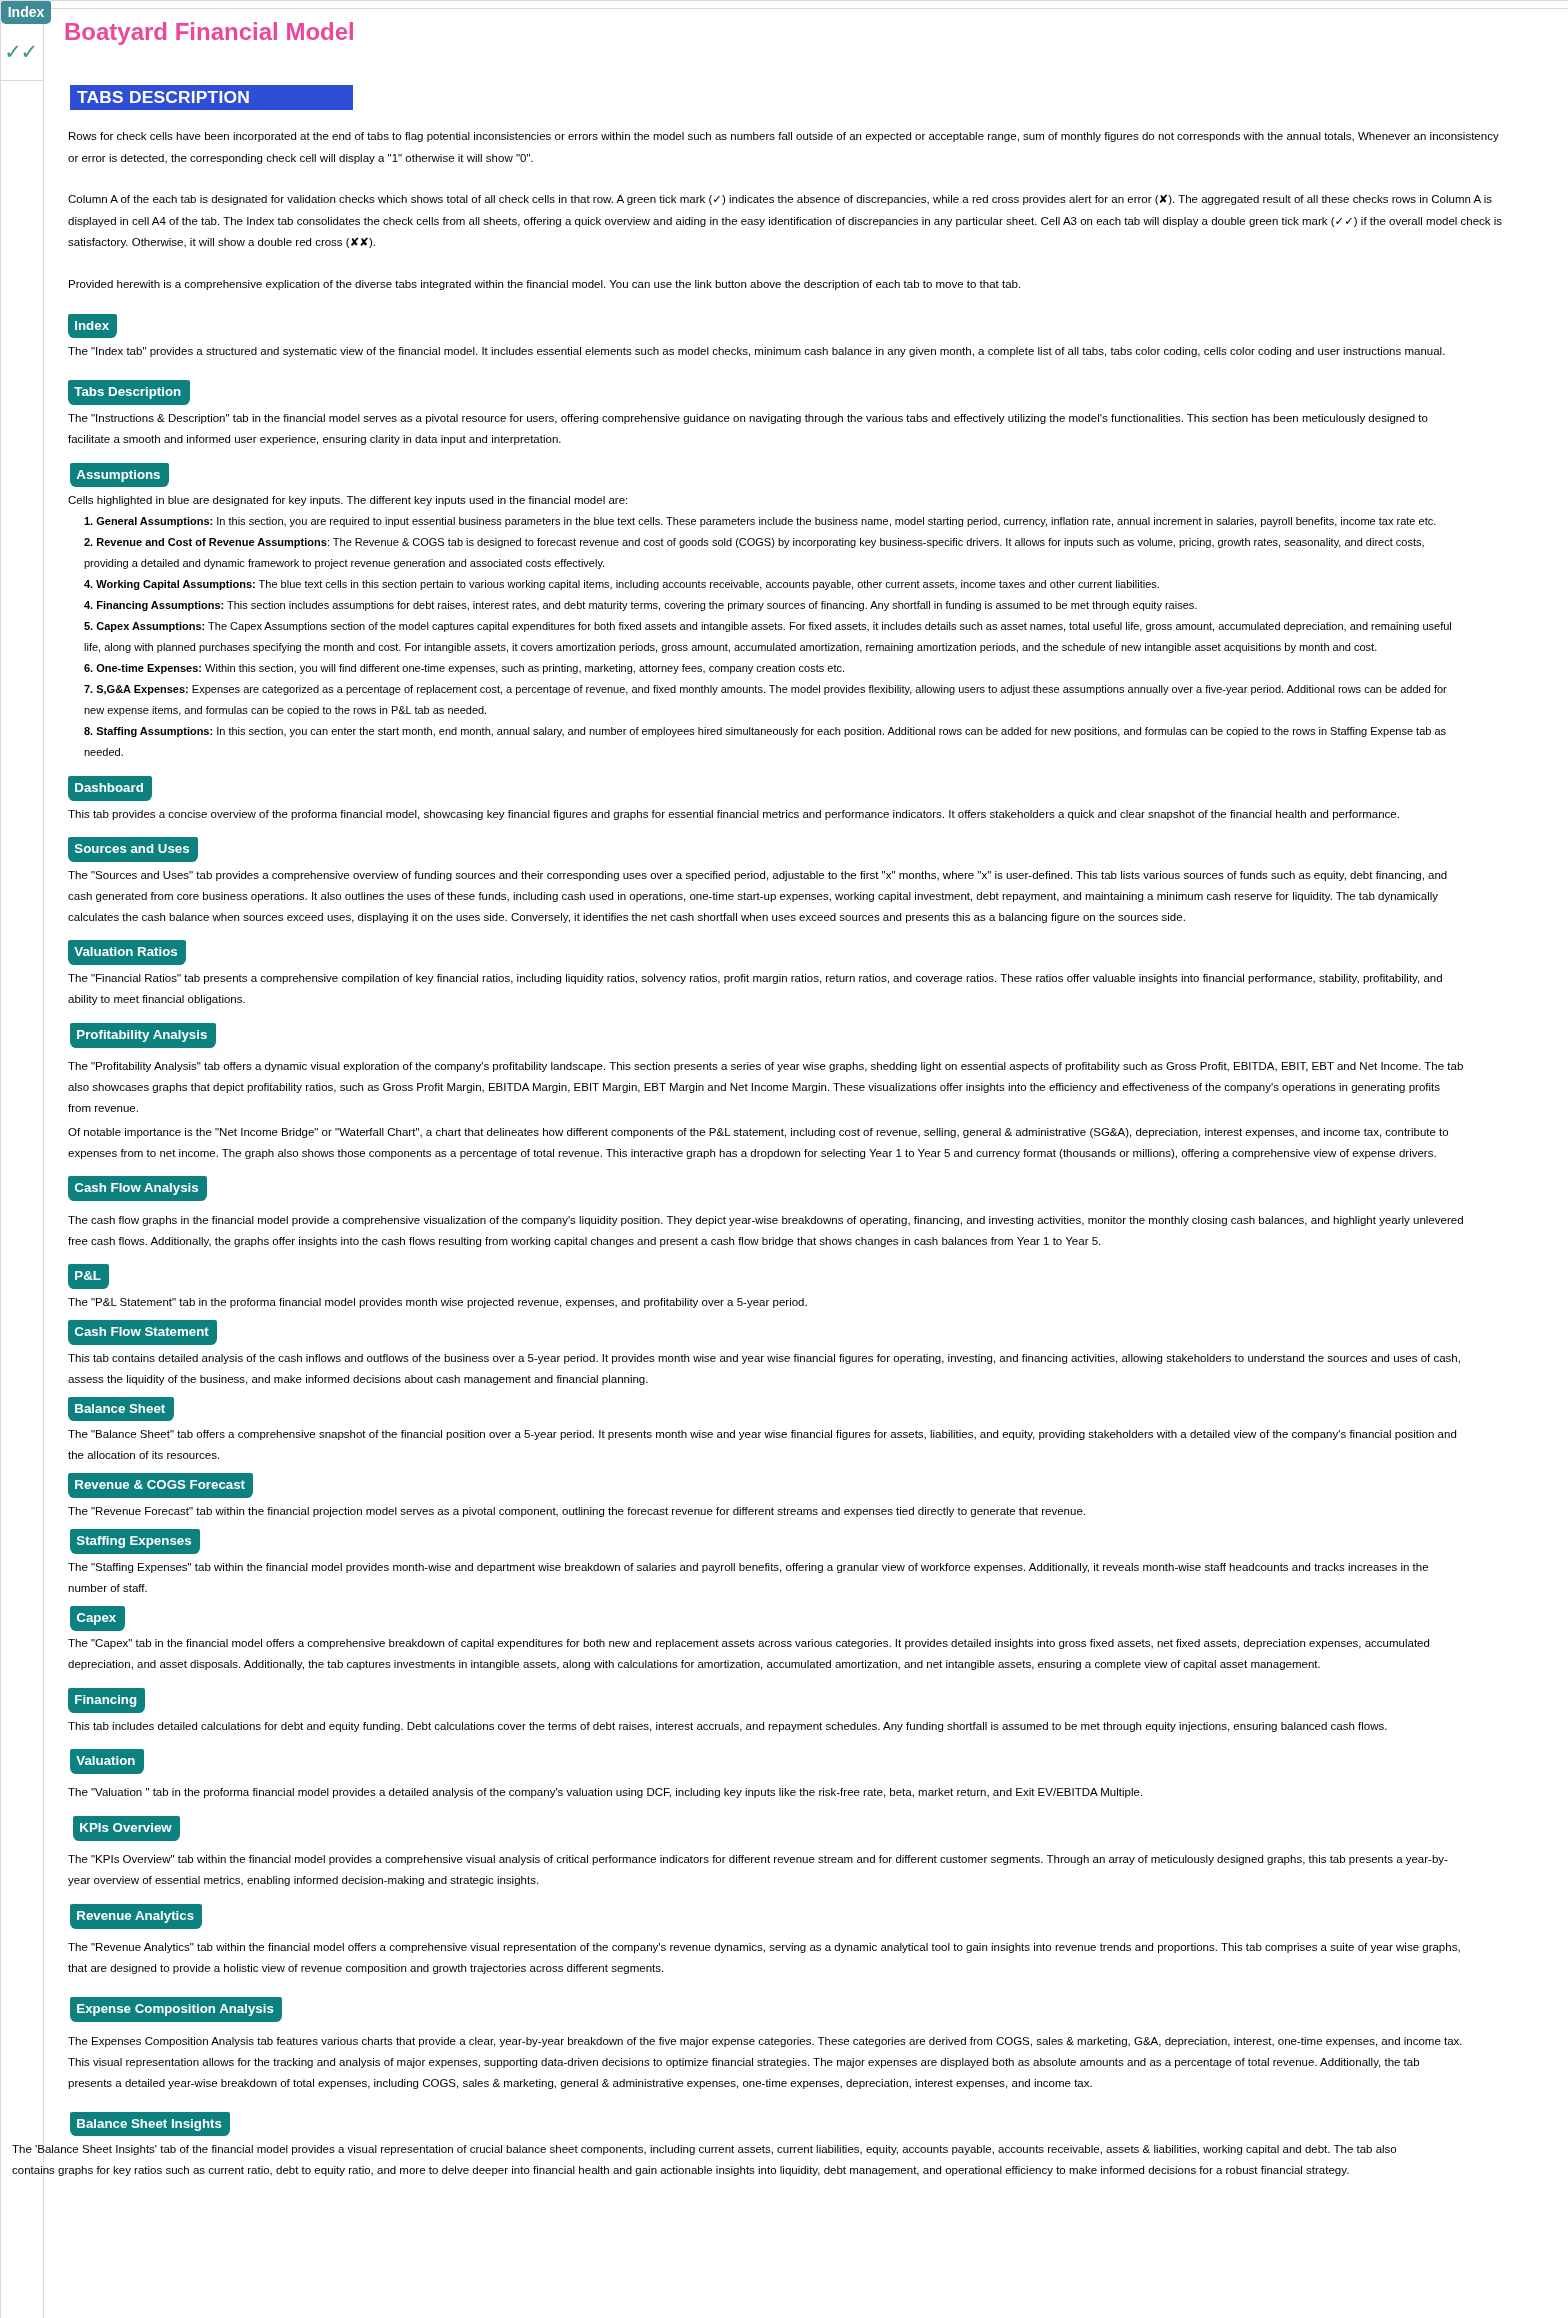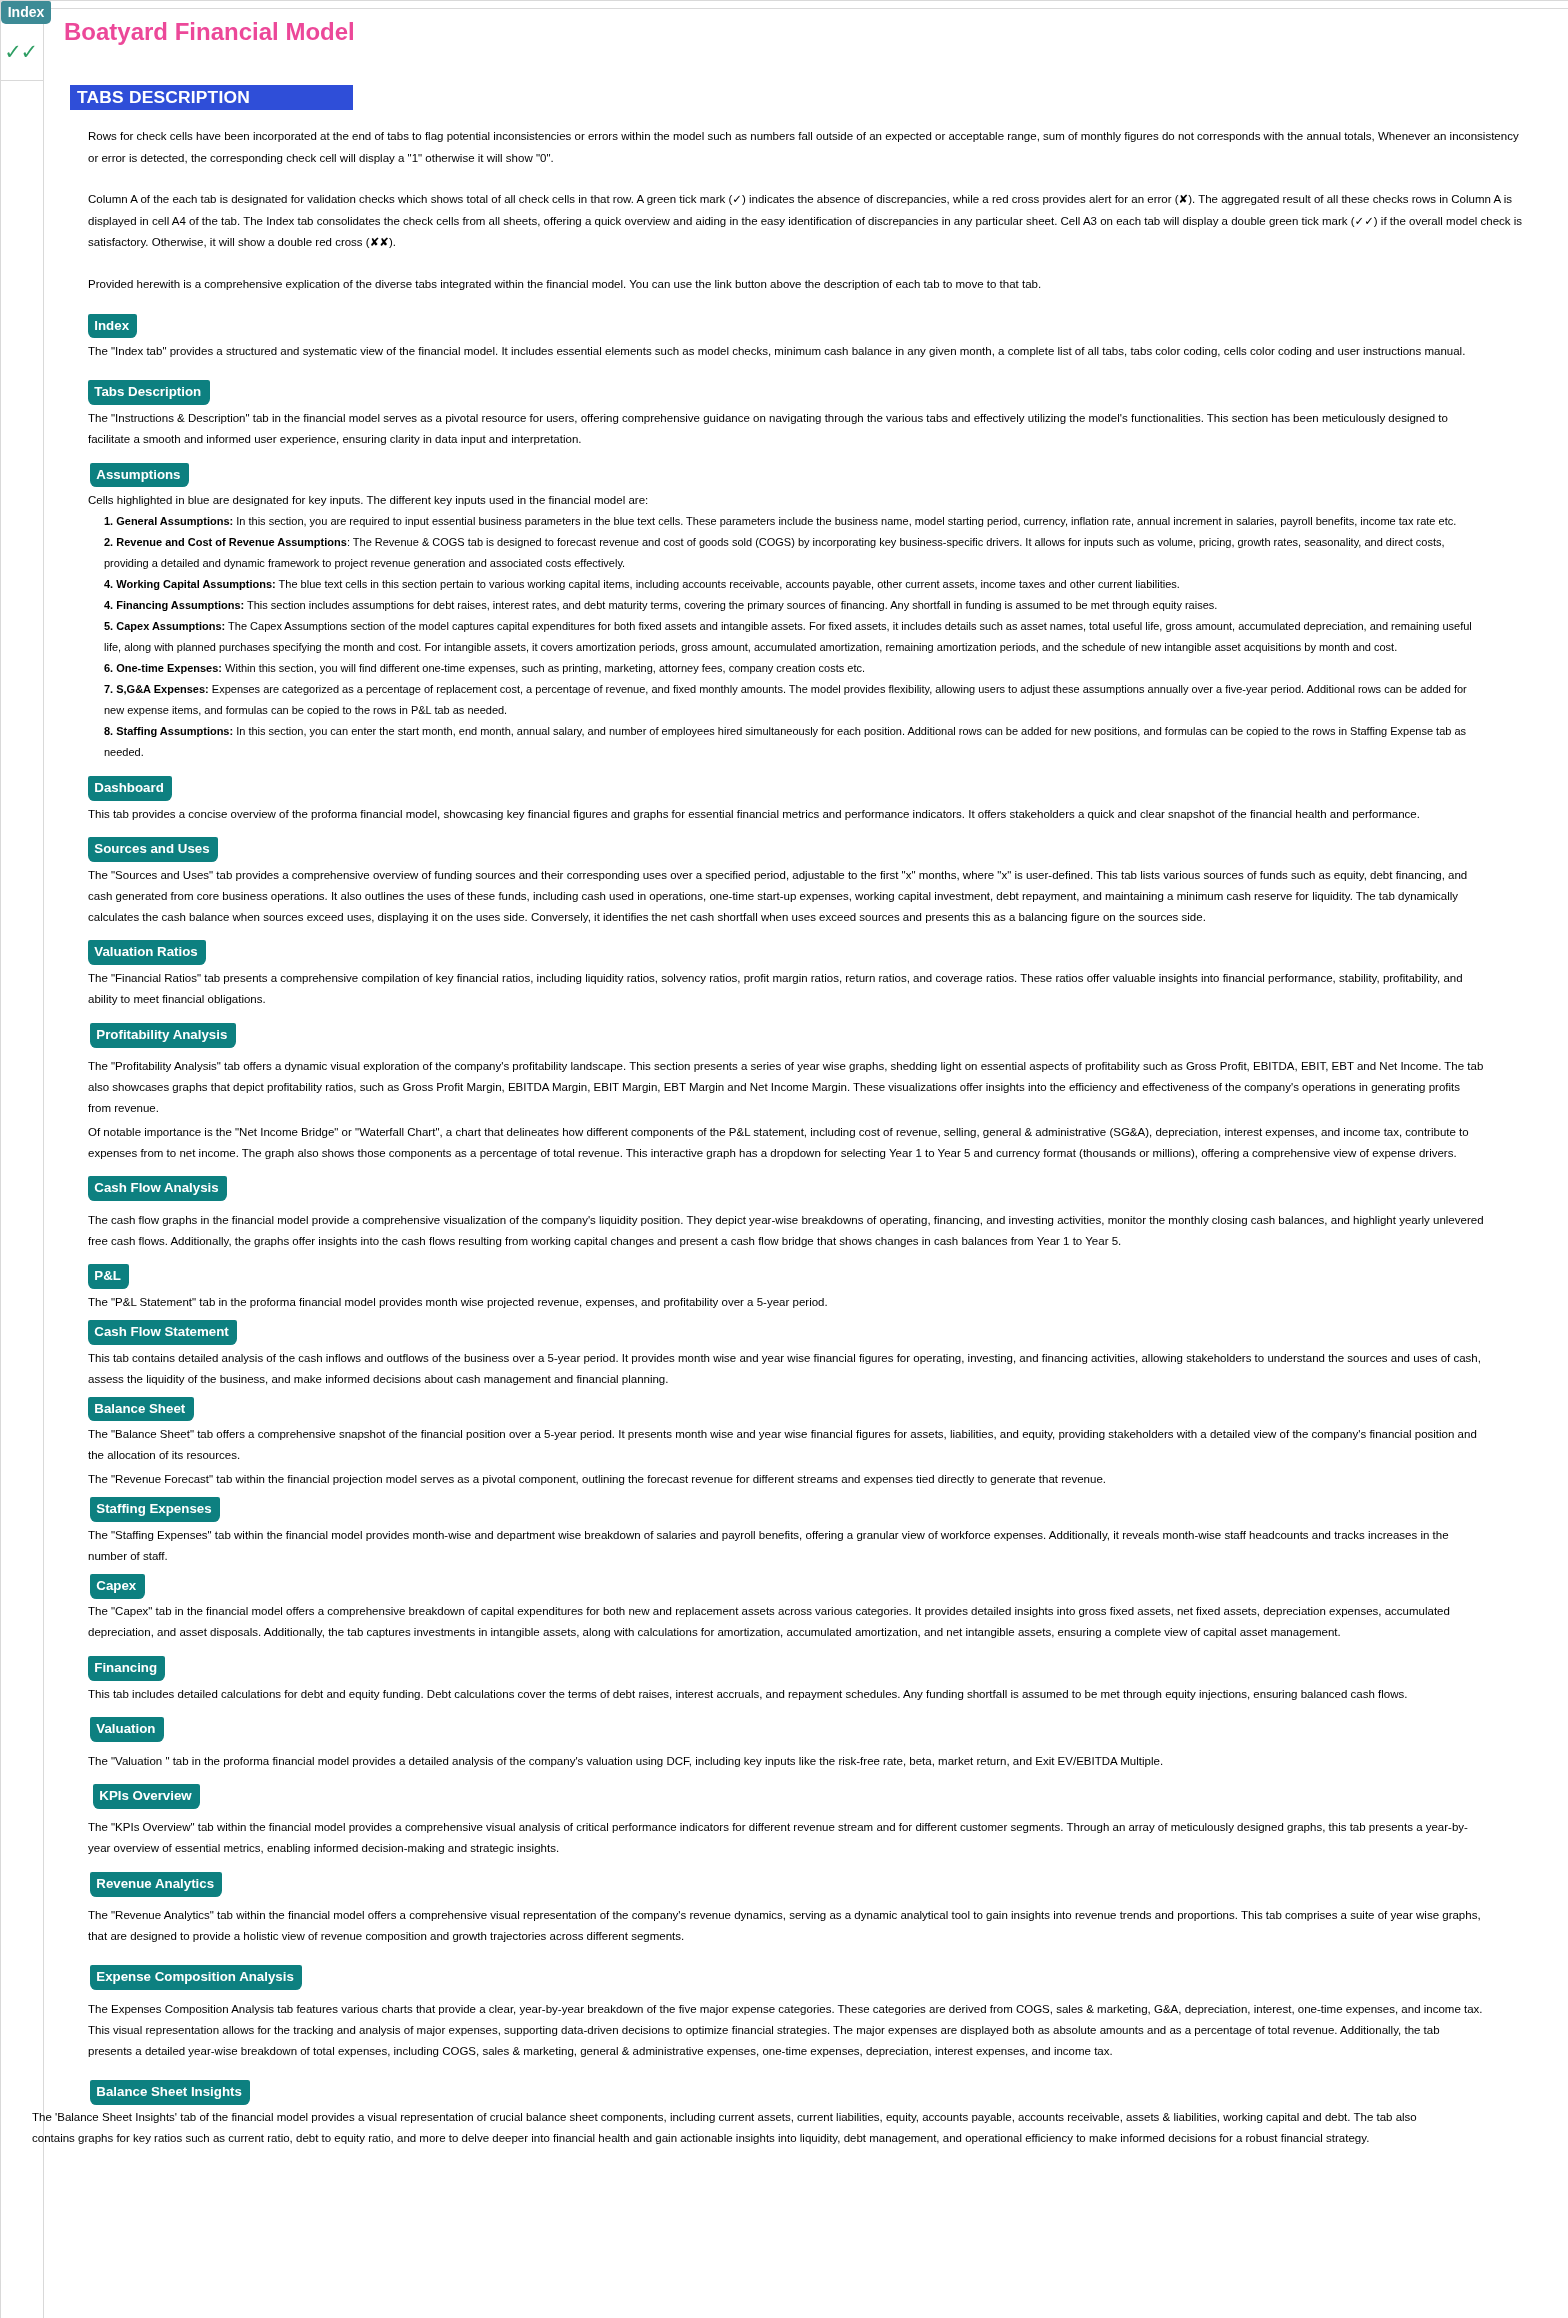--- a/index.html
+++ b/index.html
@@ -113,21 +113,20 @@
     padding-left: 7px;
     box-sizing: border-box;
     letter-spacing: 0.2px;
   }
 
   .content {
     position: absolute;
     left: 0px;
     top: 126px;
     width: 1549px;
-    margin-left: 20px;
   }
 
   .para {
     margin: 0;
     padding: 0 42px 0 68px;
     font-size: 11.5px;
     line-height: 21.6px;
     color: #000000;
     text-align: left;
   }
@@ -260,20 +259,23 @@
     <div class="chip-wrap tighter">
       <span class="tabchip">Cash Flow Statement</span>
     </div>
     <p class="desc">This tab contains detailed analysis of the cash inflows and outflows of the business over a 5-year period. It provides month wise and year wise financial figures for operating, investing, and financing activities, allowing stakeholders to understand the sources and uses of cash, assess the liquidity of the business, and make informed decisions about cash management and financial planning.</p>
 
     <div class="chip-wrap tighter">
       <span class="tabchip">Balance Sheet</span>
     </div>
     <p class="desc">The "Balance Sheet" tab offers a comprehensive snapshot of the financial position over a 5-year period. It presents month wise and year wise financial figures for assets, liabilities, and equity, providing stakeholders with a detailed view of the company's financial position and the allocation of its resources.</p>
 
+    <div class="chip-wrap tighter">
+      <span class="tabchip">Revenue &amp; COGS Forecast</span>
+    </div>
     <p class="desc">The "Revenue Forecast" tab within the financial projection model serves as a pivotal component, outlining the forecast revenue for different streams and expenses tied directly to generate that revenue.</p>
 
     <div class="chip-wrap tighter chip-indent-1">
       <span class="tabchip">Staffing Expenses</span>
     </div>
     <p class="desc">The "Staffing Expenses" tab within the financial model provides month-wise and department wise breakdown of salaries and payroll benefits, offering  a granular view of workforce expenses. Additionally, it reveals month-wise staff headcounts and tracks increases in the number of staff.</p>
 
     <div class="chip-wrap tighter chip-indent-1">
       <span class="tabchip">Capex</span>
     </div>

